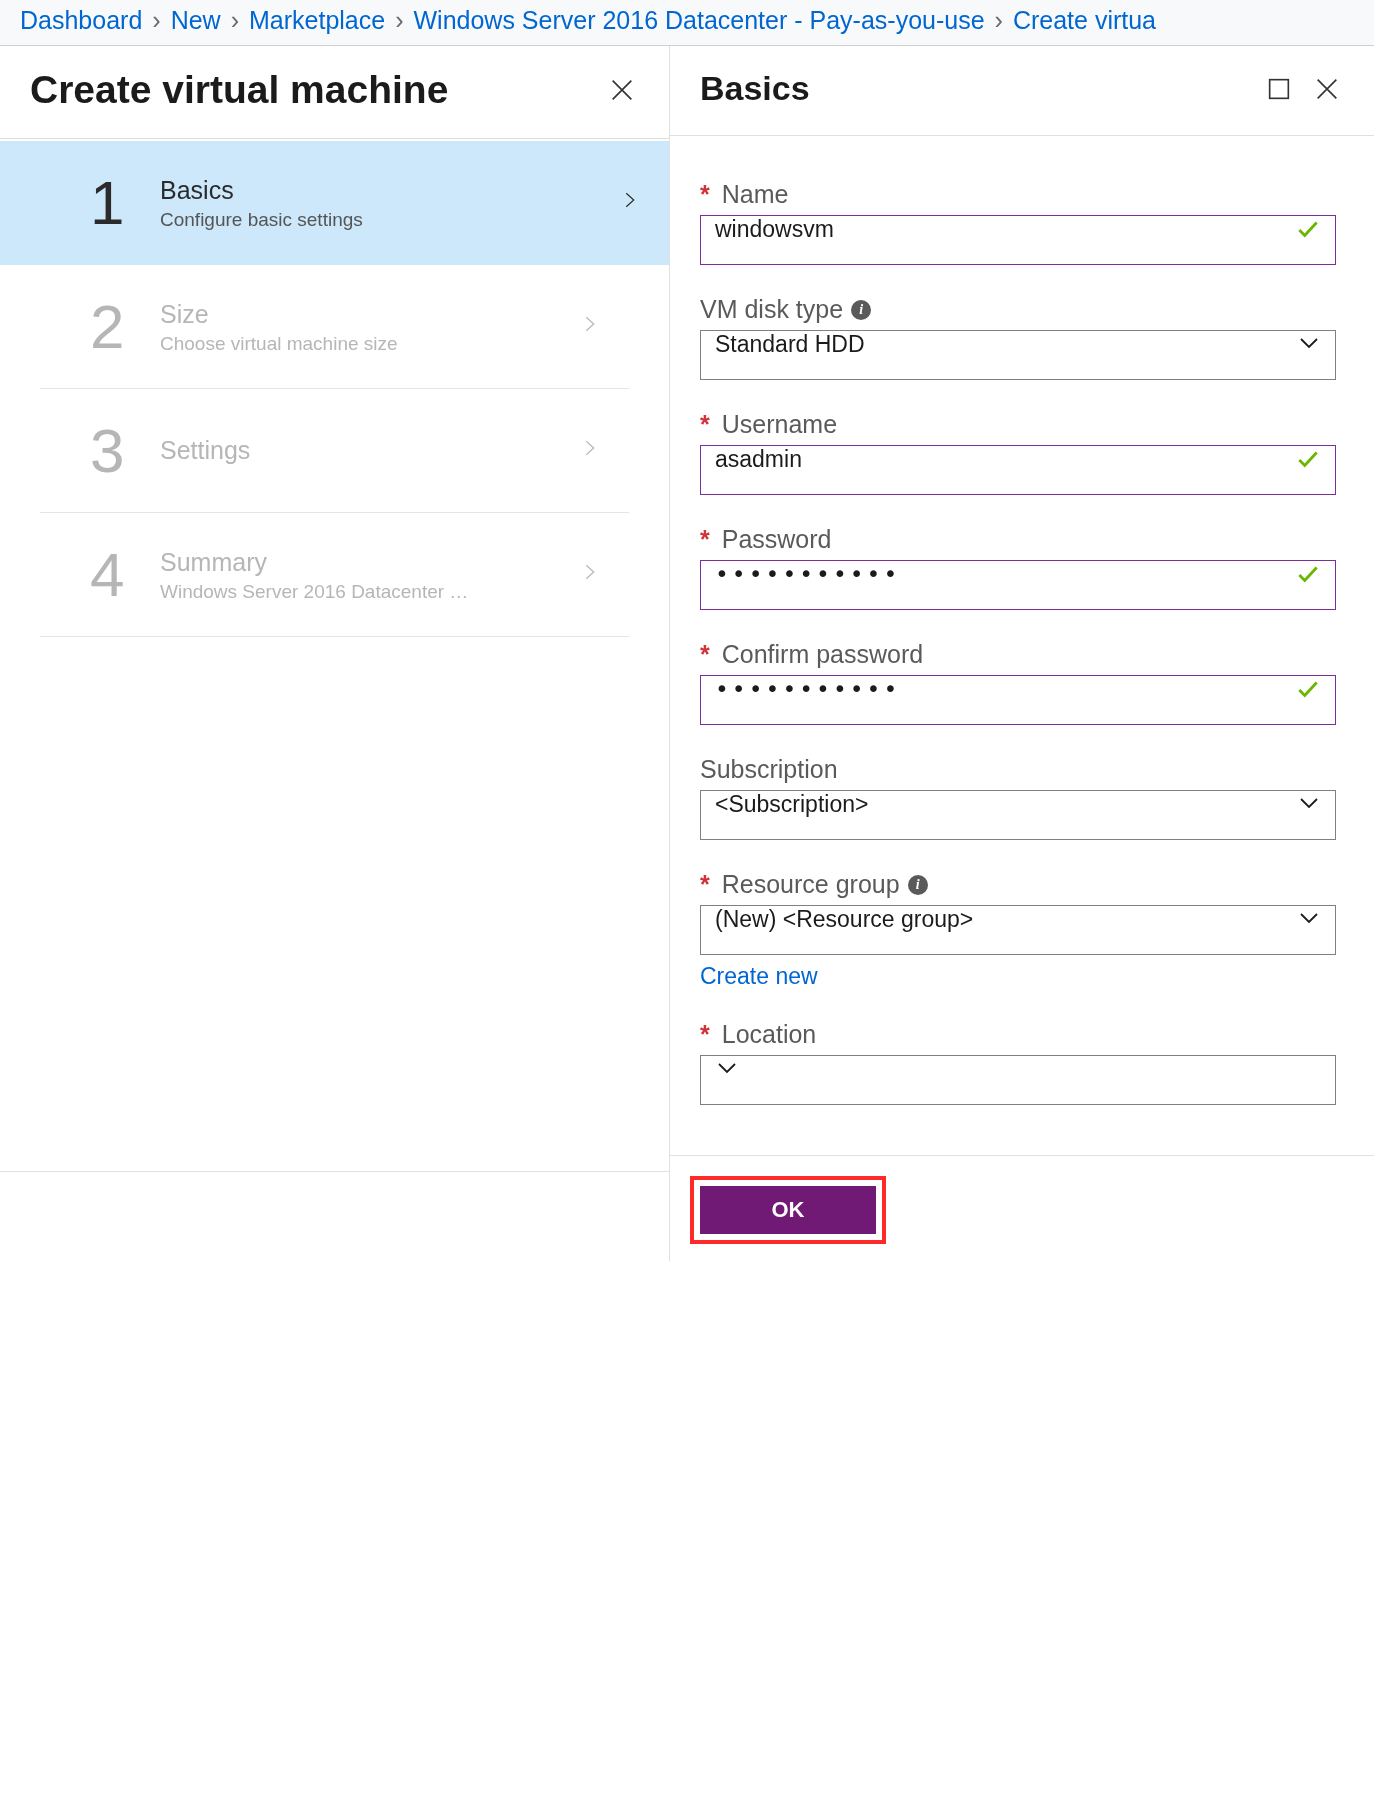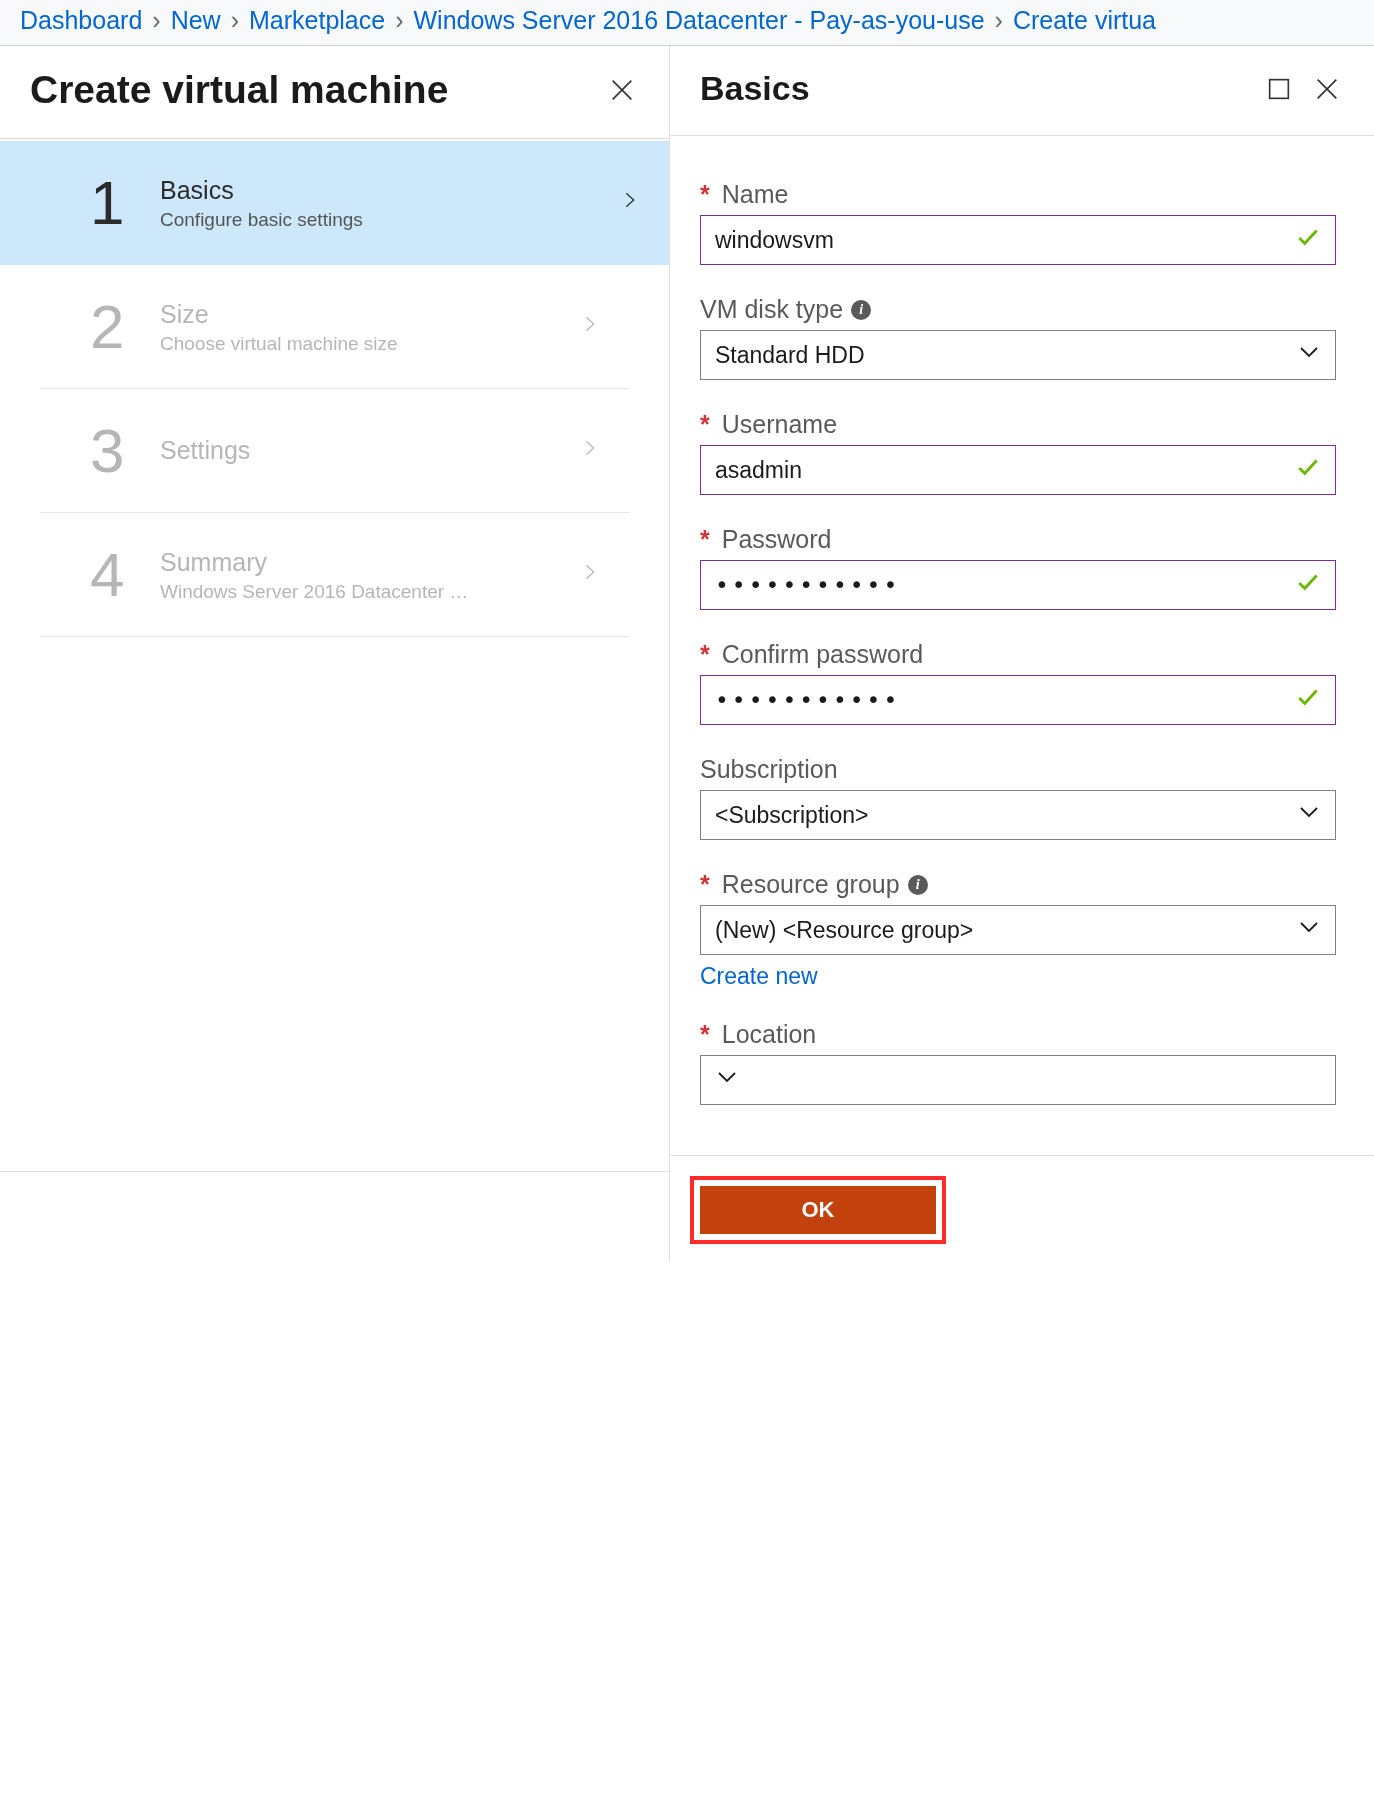--- a/index.html
+++ b/index.html
@@ -122,21 +122,20 @@
     font-family: Georgia, serif;
   }
 
   .control {
     position: relative;
     width: 100%;
     height: 50px;
     border: 1px solid #808080;
     background: #fff;
     display: flex;
-    align-items: center;
     padding: 0 14px;
     font-size: 23px;
     color: #1b1b1b;
   }
   .control.valid { border: 1px solid #7a2f9a; }
   .control .val { flex: 1; white-space: nowrap; overflow: hidden; text-overflow: ellipsis; }
   .control .check { color: #6bb700; }
   .control .check svg { width: 26px; height: 26px; stroke: currentColor; fill: none; stroke-width: 2.6; }
   .control .dd { color: #1b1b1b; }
   .control .dd svg { width: 24px; height: 24px; stroke: currentColor; fill: none; stroke-width: 1.8; }
@@ -154,26 +153,26 @@
     height: 106px;
     display: flex;
     align-items: center;
   }
   .ok-box {
     border: 4px solid #ff2a2a;
     padding: 6px;
     display: inline-block;
   }
   .ok-btn {
-    background: #c2410c;
+    background: #701a75;
     color: #fff;
     font-size: 22px;
     font-weight: 600;
     border: none;
-    width: 236px;
+    width: 176px;
     height: 48px;
     cursor: pointer;
   }
 
   .spacer { flex:1; }
 </style>
 </head>
 <body>
 
 <div class="root">

